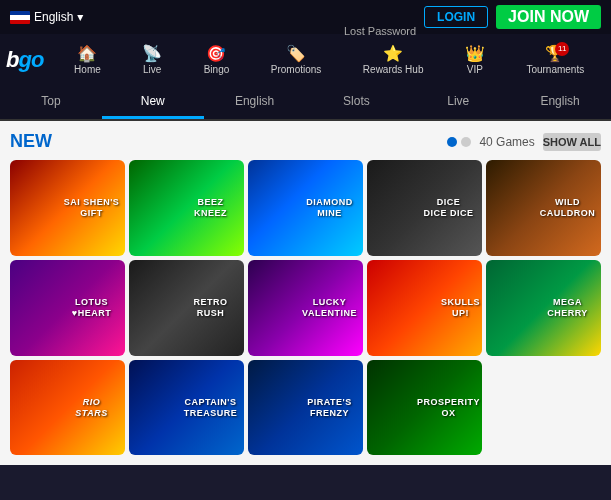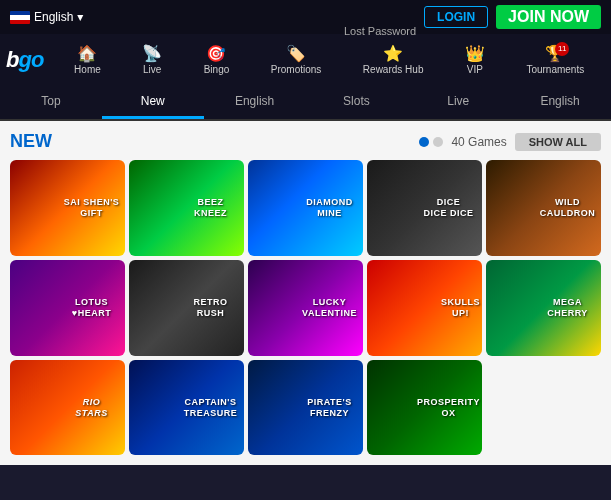--- a/index.html
+++ b/index.html
@@ -179,21 +179,21 @@
       background: #0066cc;
     }
     .games-count {
       color: #555;
       font-size: 12px;
     }
     .show-all {
       background: #ccc;
       color: #333;
       border: none;
-      padding: 3px 14px;
+      padding: 3px 0;
       border-radius: 3px;
       font-size: 11px;
       font-weight: bold;
       cursor: pointer;
     }
 
     
     .games-grid {
       display: grid;
       grid-template-columns: repeat(5, 1fr);

